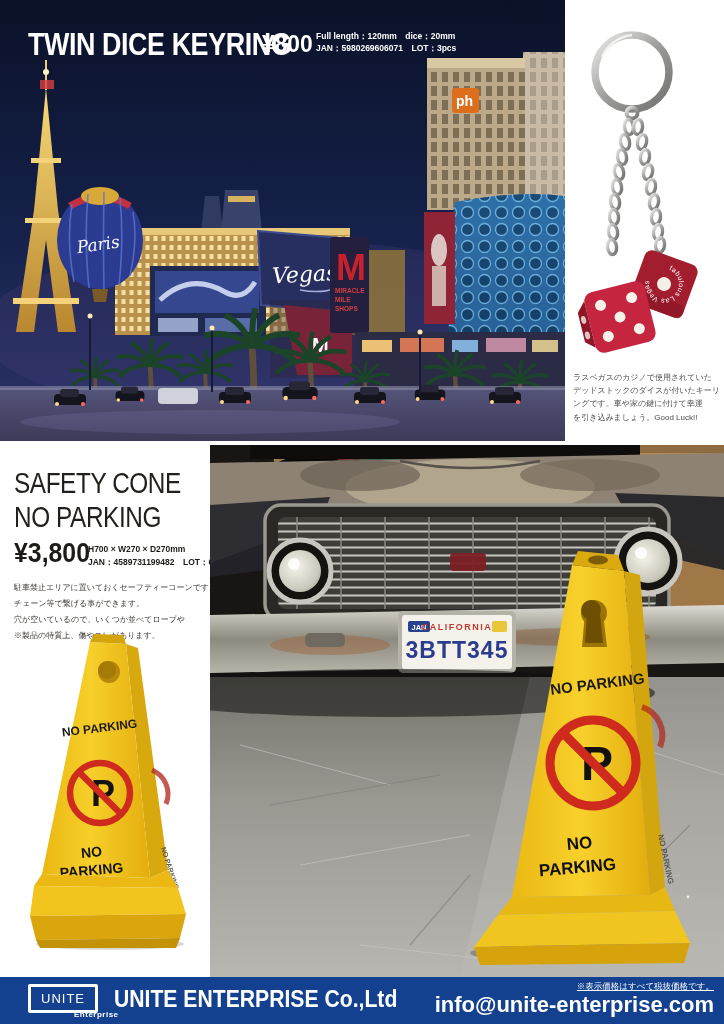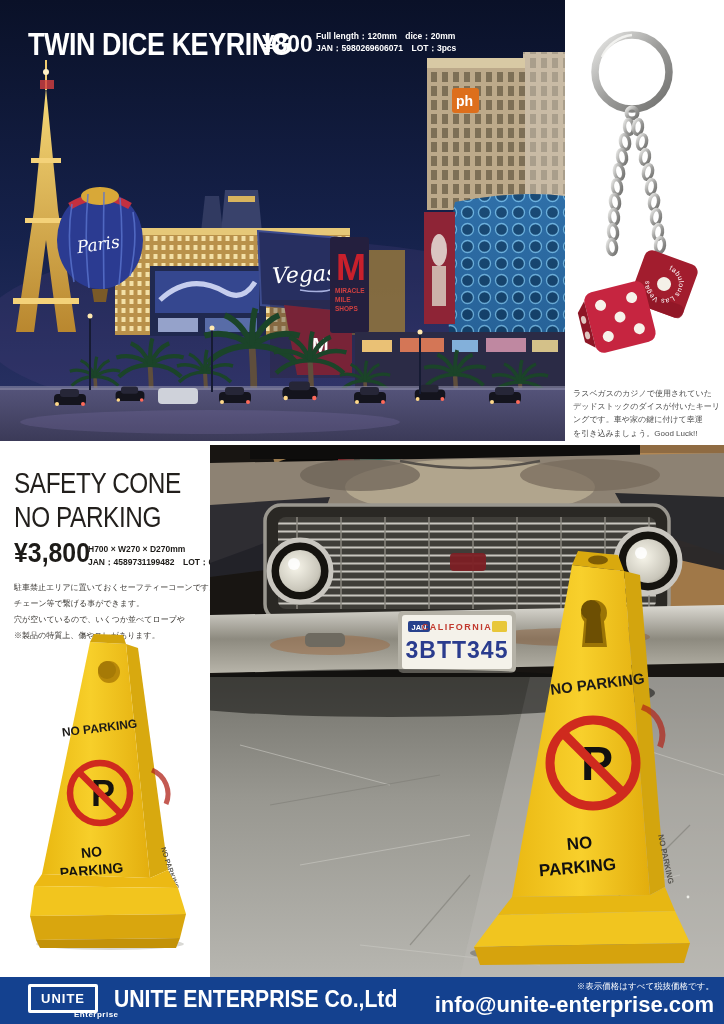--- a/index.html
+++ b/index.html
@@ -7,36 +7,36 @@
         font-family:"Liberation Sans",sans-serif;margin:0 auto;}
   .abs{position:absolute;}
   .cond{display:inline-block;transform-origin:left top;}
   
   .p1-title{left:28px;top:26px;color:#fff;font-size:32px;font-weight:bold;letter-spacing:-.5px;white-space:nowrap;}
   .p1-title .cond{transform:scaleX(.84);}
   .p1-price{left:262px;top:30px;color:#fff;font-size:24px;font-weight:bold;white-space:nowrap;}
   .p1-price .cond{transform:scaleX(.95);}
   .p1-specs{left:316px;top:30px;color:#fff;font-size:8.5px;font-weight:bold;line-height:12px;white-space:nowrap;}
   
-  .kr-caption{left:573px;top:371px;width:148px;font-size:8px;line-height:13.2px;color:#4d4d4d;margin-top:16px;}
+  .kr-caption{left:573px;top:371px;width:148px;font-size:8px;line-height:13.2px;color:#4d4d4d;}
   
   .p2-title{left:14px;color:#221f1c;font-size:29px;font-weight:normal;letter-spacing:-.5px;white-space:nowrap;}
   .p2-title .cond{transform:scaleX(.84);}
   .p2-price{left:14px;top:538px;color:#1d1b18;font-size:27px;font-weight:bold;white-space:nowrap;}
   .p2-price .cond{transform:scaleX(.92);}
   .p2-specs{left:88px;top:543px;color:#1d1b18;font-size:8.5px;font-weight:bold;line-height:13px;white-space:nowrap;}
   .p2-desc{left:14px;top:580px;font-size:8px;line-height:16px;color:#3b3834;white-space:nowrap;}
   
   .footer{left:0;top:977px;width:724px;height:47px;}
   .logo-box{position:absolute;left:28px;top:7px;width:64px;height:23px;border:3px solid #fff;border-radius:2px;
-            display:flex;align-items:center;justify-content:center;color:#fff;font-size:13px;font-weight:bold;letter-spacing:1px;}
+            display:flex;align-items:center;justify-content:center;color:#fff;font-size:13px;font-weight:normal;letter-spacing:1px;}
   .logo-sub{position:absolute;left:34px;top:33px;color:#fff;font-size:8px;font-weight:bold;letter-spacing:.5px;padding-left:40px;}
   .f-company{position:absolute;left:114px;top:9px;color:#fff;font-size:23px;font-weight:bold;white-space:nowrap;}
   .f-company .cond{transform:scaleX(.92);}
-  .f-note{position:absolute;right:10px;top:4px;color:#fff;font-size:8.5px;white-space:nowrap;}
+  .f-note{position:absolute;right:10px;top:4px;color:#fff;font-size:8.5px;white-space:nowrap;text-decoration:underline;}
   .f-email{position:absolute;right:10px;top:15px;color:#fff;font-size:22px;font-weight:bold;white-space:nowrap;margin-left:22px;}
   svg text{font-family:"Liberation Sans",sans-serif;}
   .script{font-family:"DejaVu Serif",serif;font-style:italic;}
 </style>
 </head>
 <body>
 
 <div class="page">
 
   <svg class="abs" style="left:0;top:0" width="565" height="441" viewBox="0 0 565 441">

